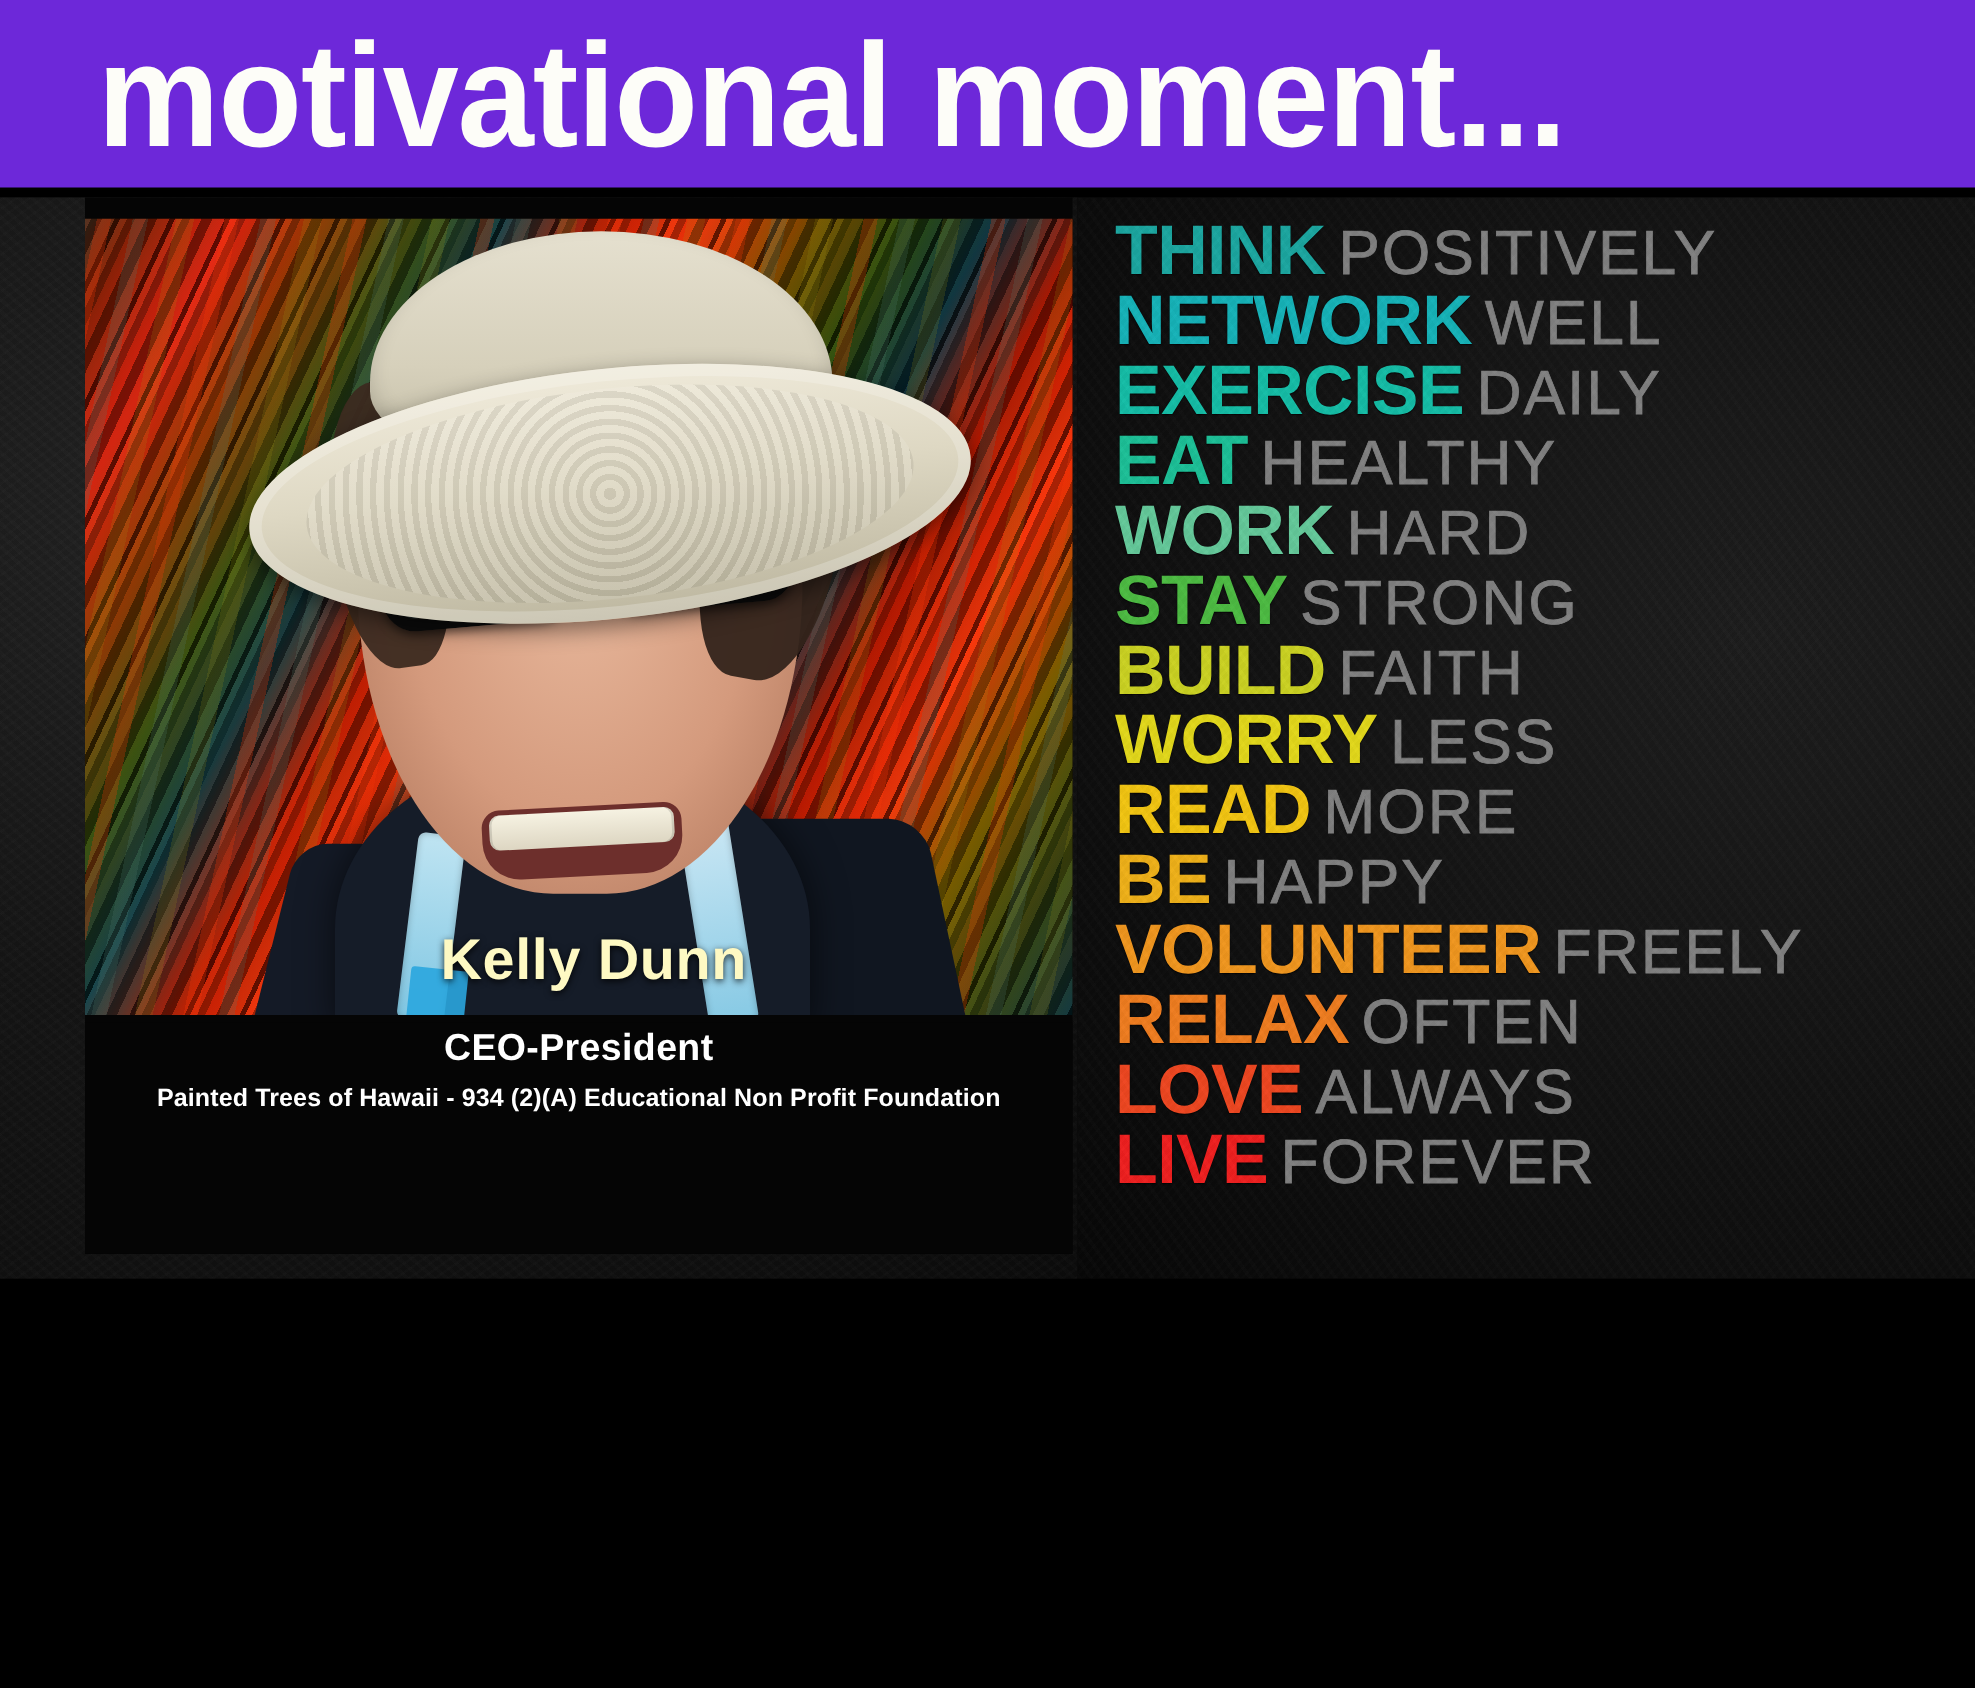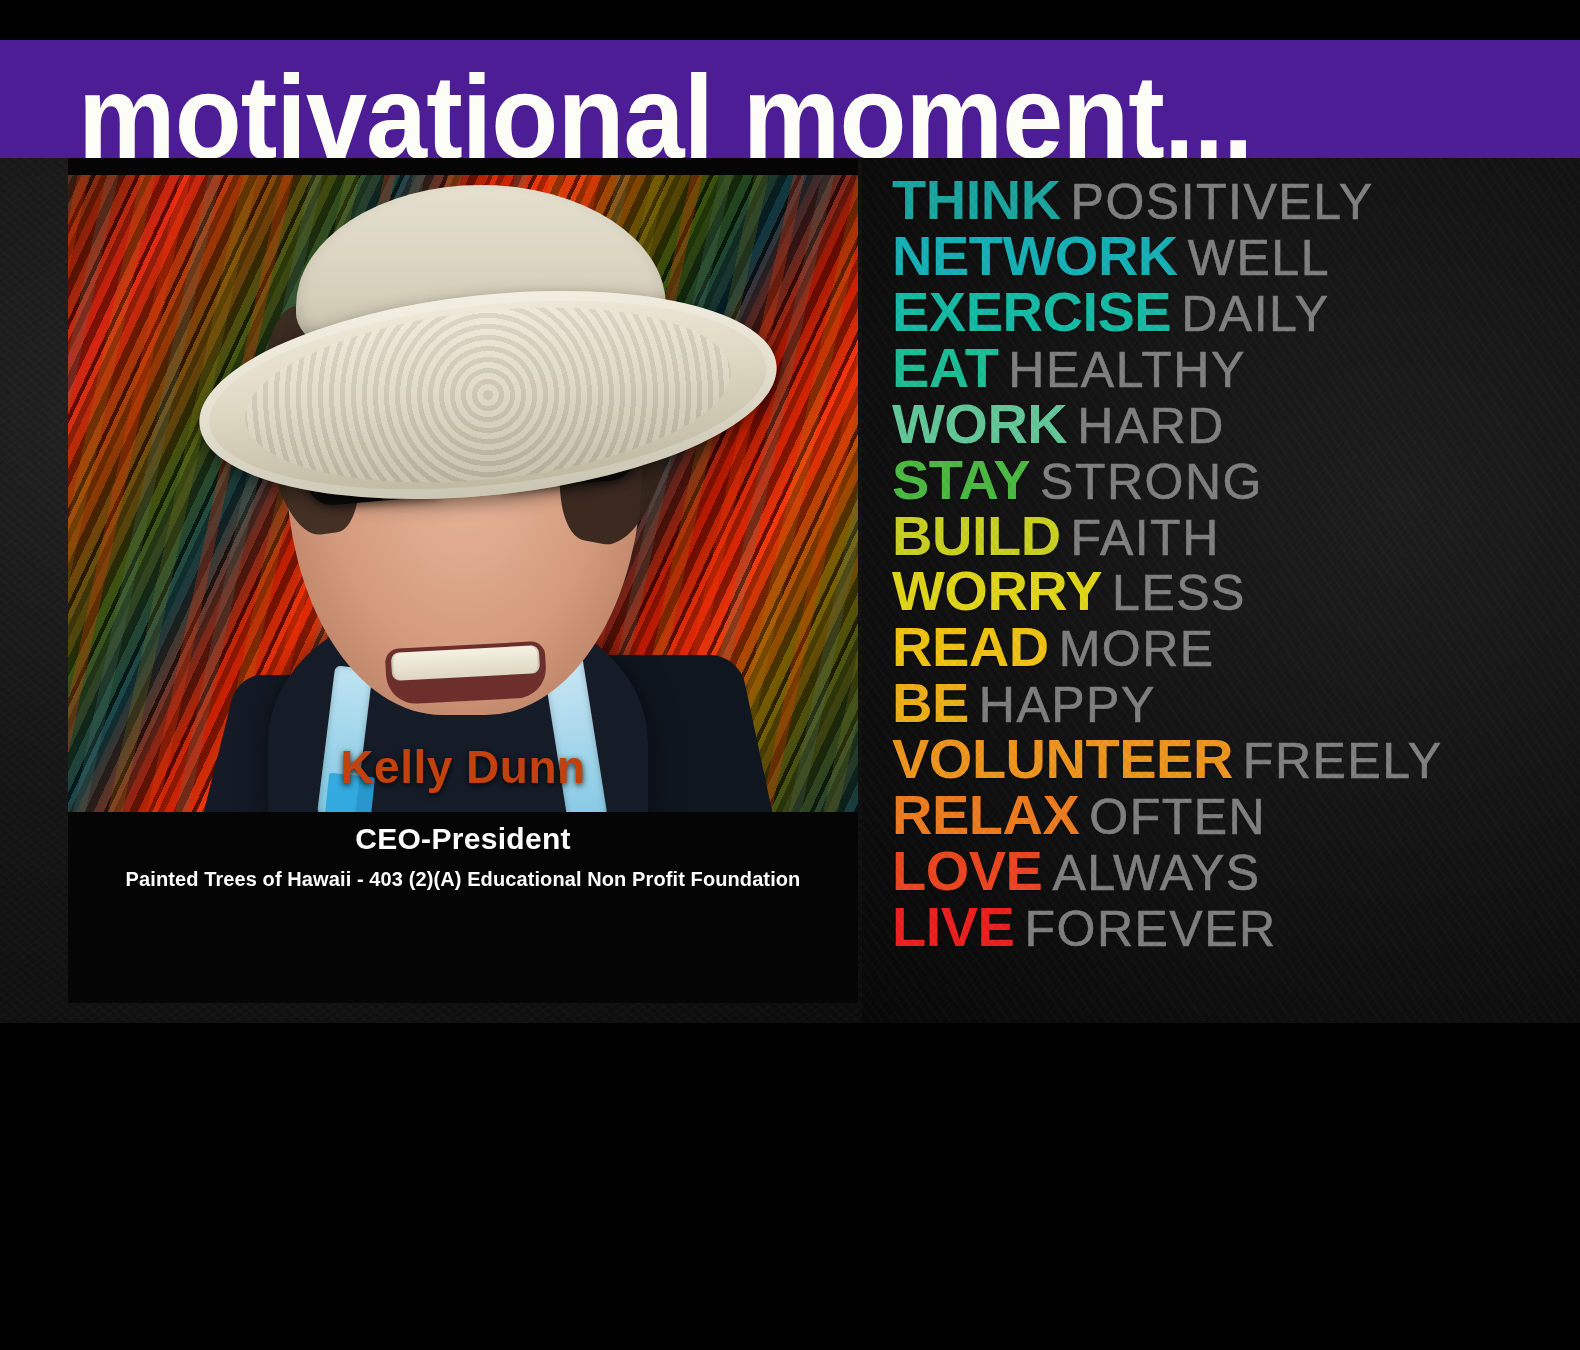--- a/index.html
+++ b/index.html
@@ -6,22 +6,21 @@
   html,body { background:#000; }
   body {
     width:1580px; height:1350px;
     font-family:"Liberation Sans", sans-serif;
     overflow:hidden; position:relative;
   }
 
   
   #header {
     position:absolute; left:0; top:0; width:1580px; height:150px;
-    background:#4c1d95;
-    margin-top:40px;
+    background:#6d28d9;
   }
   #header-title {
     position:absolute; left:78px; top:18px;
     font-size:118px; line-height:118px;
     font-weight:bold; color:#fdfdf8;
     font-family:"Liberation Sans Narrow","Liberation Sans", sans-serif;
     transform:scaleX(0.93); transform-origin:left top;
     letter-spacing:-1px;
     white-space:nowrap;
   }
@@ -187,22 +186,22 @@
   }
   .p-nose {
     position:absolute; left:352px; top:360px; width:96px; height:110px;
     background:radial-gradient(ellipse at 45% 60%, #e0a display, #d79a7d 0%, #c08768 70%, rgba(0,0,0,0) 72%);
     border-radius:46% 46% 50% 50%;
     opacity:.75;
   }
 
   
   #photo-name {
-    position:absolute; left:0; bottom:18px; width:790px;
-    text-align:center; color:#c2410c;
+    position:absolute; left:12px; bottom:18px; width:790px;
+    text-align:center; color:#fef9c3;
     font-size:46px; font-weight:bold; letter-spacing:.5px;
     font-family:"Liberation Sans Narrow","Liberation Sans", sans-serif;
     text-shadow:0 2px 6px rgba(0,0,0,.85);
   }
 
   #caption-block {
     position:absolute; left:0; top:660px; width:790px; height:185px;
     background:#050505; text-align:center; color:#fff;
   }
   #caption-role {
@@ -278,21 +277,21 @@
         <div class="p-lens right"></div>
       </div>
       <div class="p-hat-crown"></div>
       <div class="p-hat-brim"></div>
     </div>
     <div id="photo-name">Kelly Dunn</div>
   </div>
 
   <div id="caption-block">
     <div id="caption-title">CEO-President</div>
-    <div id="caption-org">Painted Trees of Hawaii - 403 (2)(A) Educational Non Profit Foundation</div>
+    <div id="caption-org">Painted Trees of Hawaii - 934 (2)(A) Educational Non Profit Foundation</div>
   </div>
 </div>
 
 <div id="right-panel">
   <div id="motivation-list">
       <div class="m-row">
         <span class="m-bold" style="color: rgb(27, 166, 160); font-size: 56px; line-height: 59.92px;">THINK</span>
         <span class="m-light" style="font-size: 50px; line-height: 53.5px; color: rgb(141, 141, 141);">POSITIVELY</span>
       </div>
       <div class="m-row">

